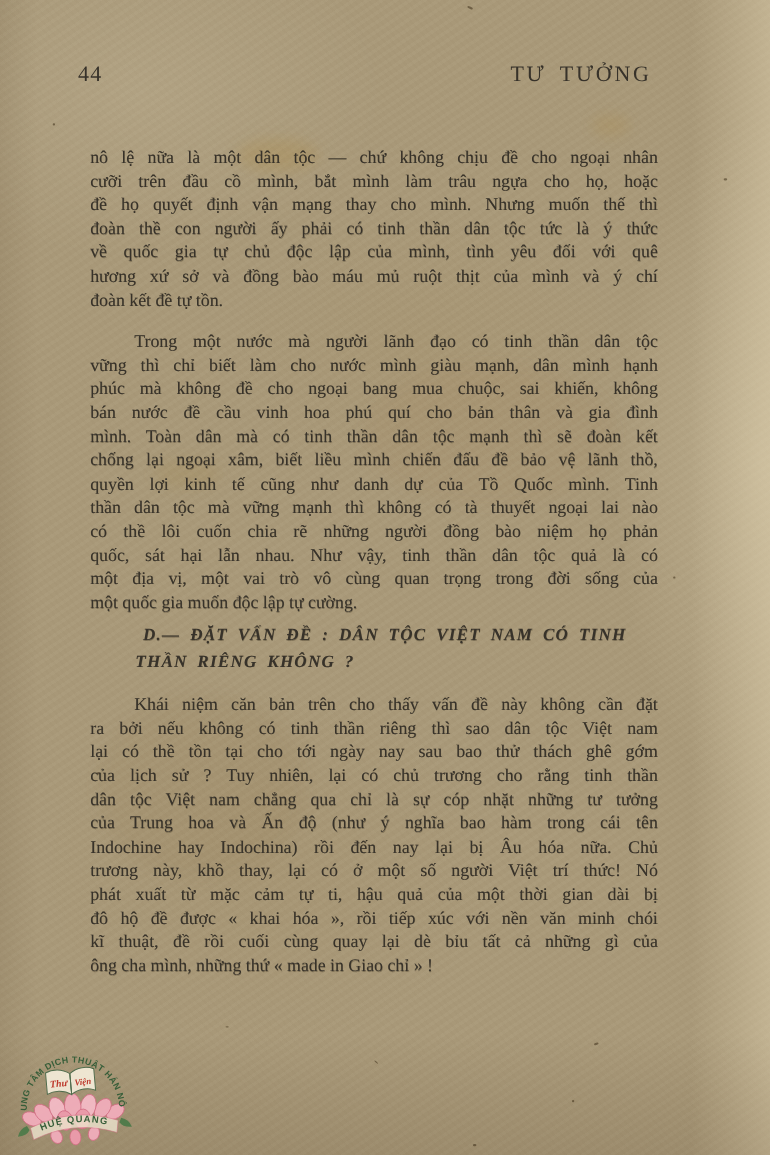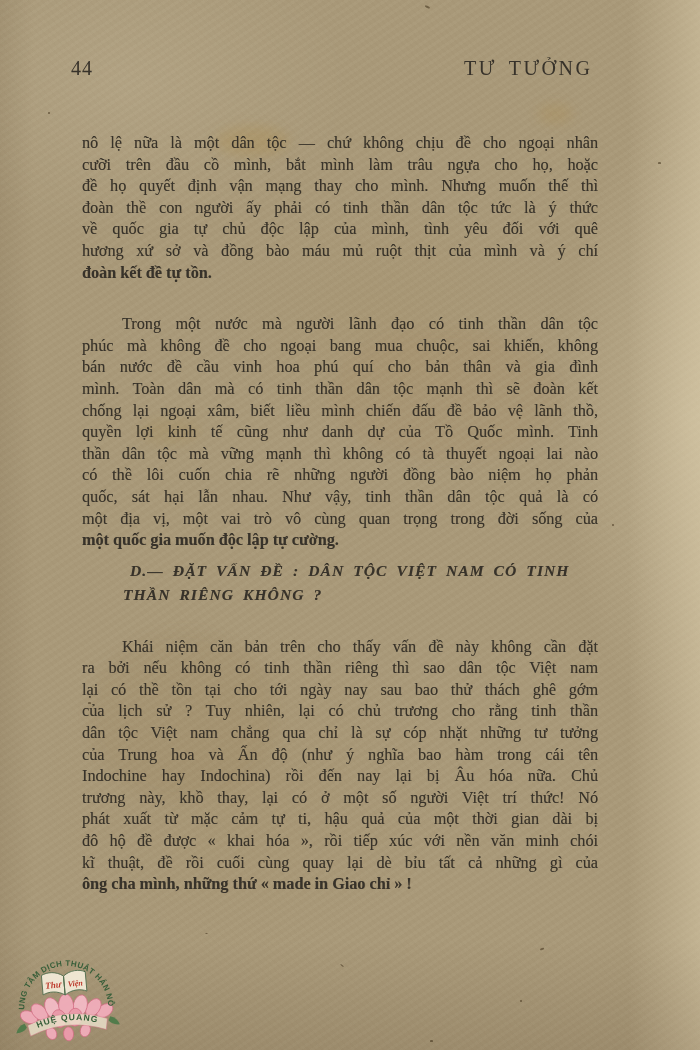--- a/index.html
+++ b/index.html
@@ -35,23 +35,23 @@
   .speck { position:absolute; background:rgba(62,48,26,0.55); border-radius:40%; pointer-events:none; }
 
   .page-header { position:absolute; left:0; top:57px; width:100%; height:22px; font-size:20px; }
   .page-num { position:absolute; left:71px; top:0; letter-spacing:1px; }
   .running-title { position:absolute; left:464px; top:0; letter-spacing:2.5px; word-spacing:5px; }
 
   .text-column { position:absolute; left:82px; top:133px; width:516px;
     font-size:16.2px; line-height:21.6px;
     text-shadow:0.3px 0.3px 0.6px rgba(50,40,22,0.35); }
   .line { text-align:justify; text-align-last:justify; white-space:normal; }
-  .line.last { text-align-last:left;font-weight:bold; }
+  .line.last { text-align-last:left; }
   .para.indent .line:first-child { text-indent:40px; }
-  .para.p-gap { margin-top:30px; }
+  .para.p-gap { margin-top:16px; }
   .heading { margin-top:7px; margin-bottom:12px; font-style:italic; font-weight:bold;
     font-size:15.5px; line-height:24px; letter-spacing:1.1px; word-spacing:4px; }
   .heading .line { text-align:left; text-align-last:left; }
   .heading .hl-0 { margin-left:48px; }
   .heading .hl-1 { margin-left:41px; }
 
   .stamp { position:absolute; left:12px; top:942px; width:106px; height:102px;
     transform:rotate(-5deg); opacity:0.93; }
 </style>
 </head>
@@ -90,20 +90,21 @@
         <div class="line">nô lệ nữa là một dân tộc — chứ không chịu đề cho ngoại nhân</div>
         <div class="line">cưỡi trên đầu cồ mình, bắt mình làm trâu ngựa cho họ, hoặc</div>
         <div class="line">đề họ quyết định vận mạng thay cho mình. Nhưng muốn thế thì</div>
         <div class="line">đoàn thề con người ấy phải có tinh thần dân tộc tức là ý thức</div>
         <div class="line">về quốc gia tự chủ độc lập của mình, tình yêu đối với quê</div>
         <div class="line">hương xứ sở và đồng bào máu mủ ruột thịt của mình và ý chí</div>
         <div class="line last">đoàn kết đề tự tồn.</div>
       </div>
       <div class="para indent p-gap">
         <div class="line">Trong một nước mà người lãnh đạo có tinh thần dân tộc</div>
+        <div class="line">vững thì chỉ biết làm cho nước mình giàu mạnh, dân mình hạnh</div>
         <div class="line">phúc mà không đề cho ngoại bang mua chuộc, sai khiến, không</div>
         <div class="line">bán nước đề cầu vinh hoa phú quí cho bản thân và gia đình</div>
         <div class="line">mình. Toàn dân mà có tinh thần dân tộc mạnh thì sẽ đoàn kết</div>
         <div class="line">chống lại ngoại xâm, biết liều mình chiến đấu đề bảo vệ lãnh thồ,</div>
         <div class="line">quyền lợi kinh tế cũng như danh dự của Tồ Quốc mình. Tinh</div>
         <div class="line">thần dân tộc mà vững mạnh thì không có tà thuyết ngoại lai nào</div>
         <div class="line">có thề lôi cuốn chia rẽ những người đồng bào niệm họ phản</div>
         <div class="line">quốc, sát hại lẫn nhau. Như vậy, tinh thần dân tộc quả là có</div>
         <div class="line">một địa vị, một vai trò vô cùng quan trọng trong đời sống của</div>
         <div class="line last">một quốc gia muốn độc lập tự cường.</div>

